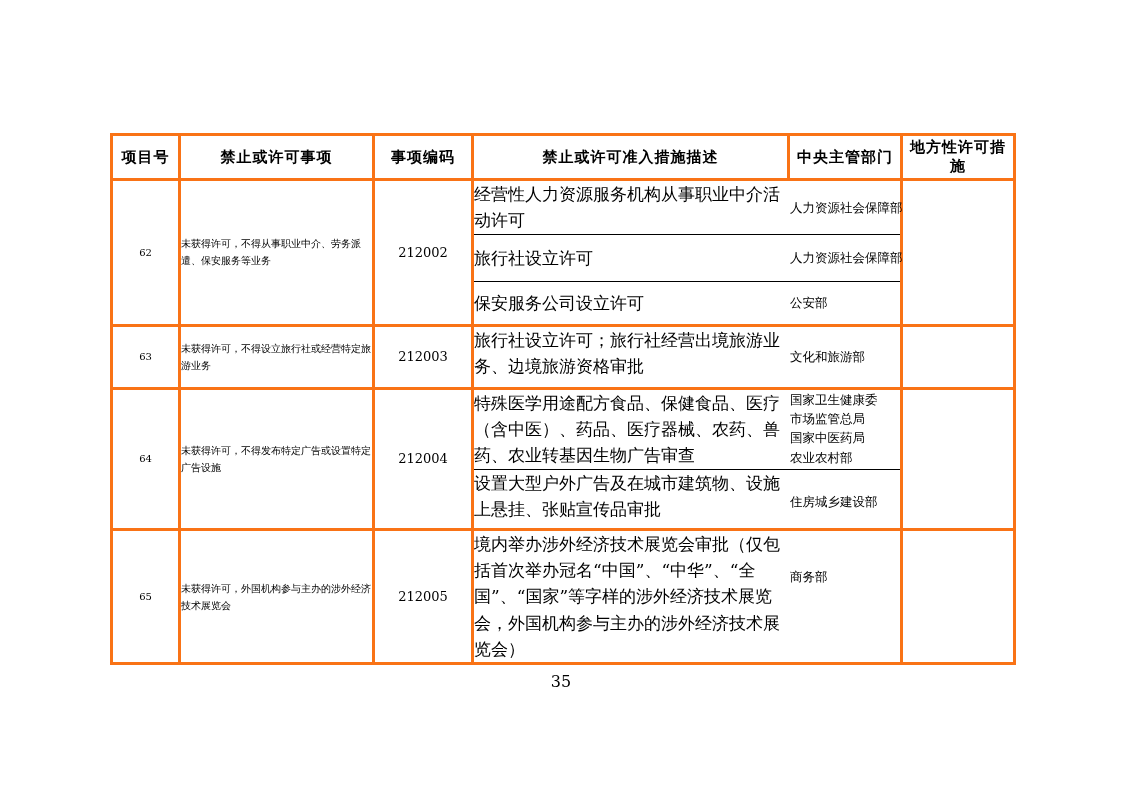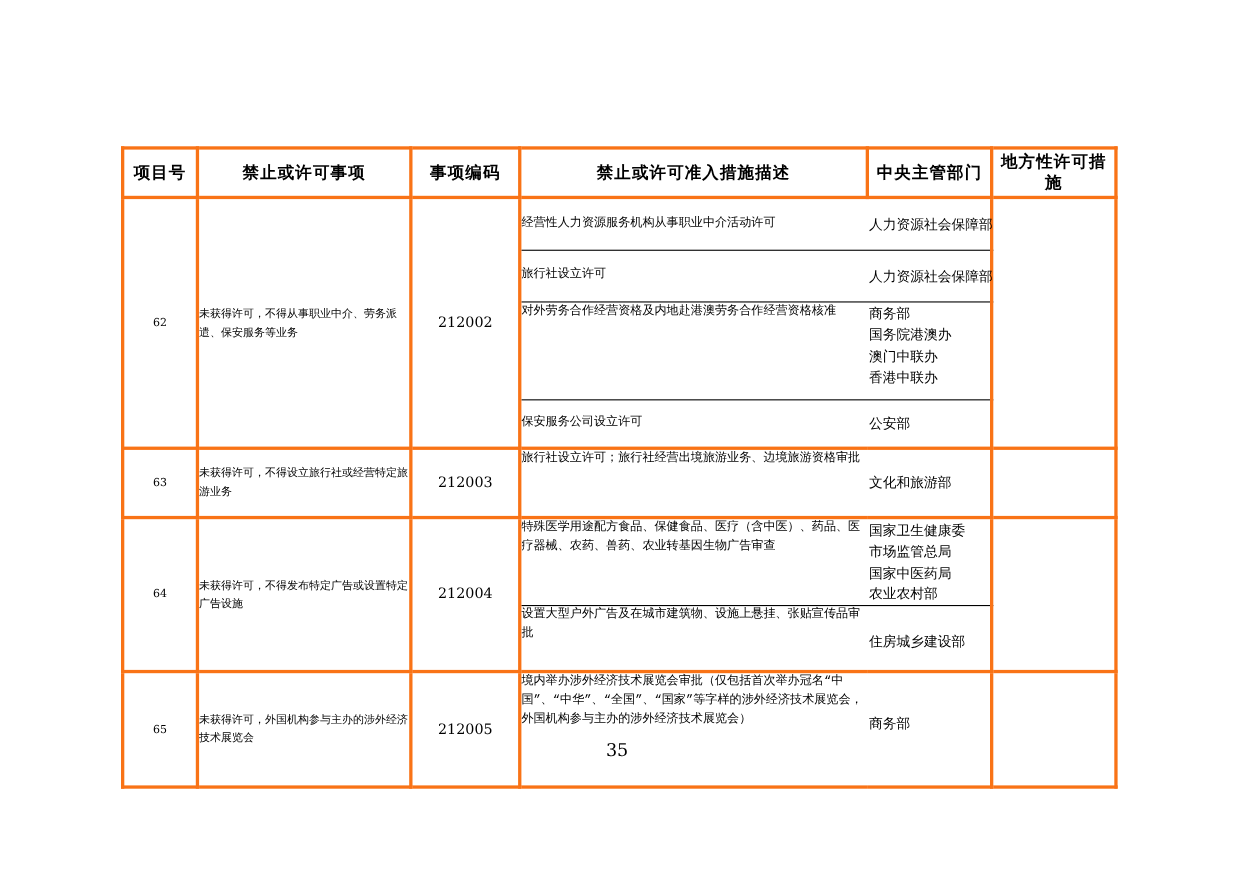--- a/index.html
+++ b/index.html
@@ -68,25 +68,24 @@
     table-layout: fixed;
   }
   .sub-table td {
     border: none;
     padding: 0;
   }
   .sub-row-sep {
     border-bottom: 1px solid #000000 !important;
   }
   .desc-cell {
-    font-size: 11px;
+    font-size: 17px;
     line-height: 1.55;
     padding: 7px 8px 7px 8px;
     text-align: left;
-    font-family: Liberation Mono, monospace;
   }
   .dept-cell {
     font-size: 12.5px;
     line-height: 1.55;
     padding: 7px 6px 7px 8px;
     text-align: left;
     border-left: 1px solid #000000;
   }
   .local-cell {
     font-size: 12.5px;
@@ -139,27 +138,20 @@
             <tbody>
               <tr>
                 <td class="desc-cell sub-row-sep" style="height:46px">经营性人力资源服务机构从事职业中介活动许可</td>
                 <td class="dept-cell sub-row-sep">人力资源社会保障部</td>
               </tr>
               <tr>
                 <td class="desc-cell sub-row-sep" style="height:46px">旅行社设立许可</td>
                 <td class="dept-cell sub-row-sep">人力资源社会保障部</td>
               </tr>
               <tr>
-                <td class="desc-cell sub-row-sep" style="height:88px; vertical-align:top">对外劳务合作经营资格及内地赴港澳劳务合作经营资格核准</td>
-                <td class="dept-cell sub-row-sep" style="vertical-align:top; white-space:pre-line">商务部
-国务院港澳办
-澳门中联办
-香港中联办</td>
-              </tr>
-              <tr>
                 <td class="desc-cell" style="height:42px">保安服务公司设立许可</td>
                 <td class="dept-cell">公安部</td>
               </tr>
             </tbody>
           </table>
         </td>
         <td class="local-cell"></td>
       </tr>
 
       <tr>

